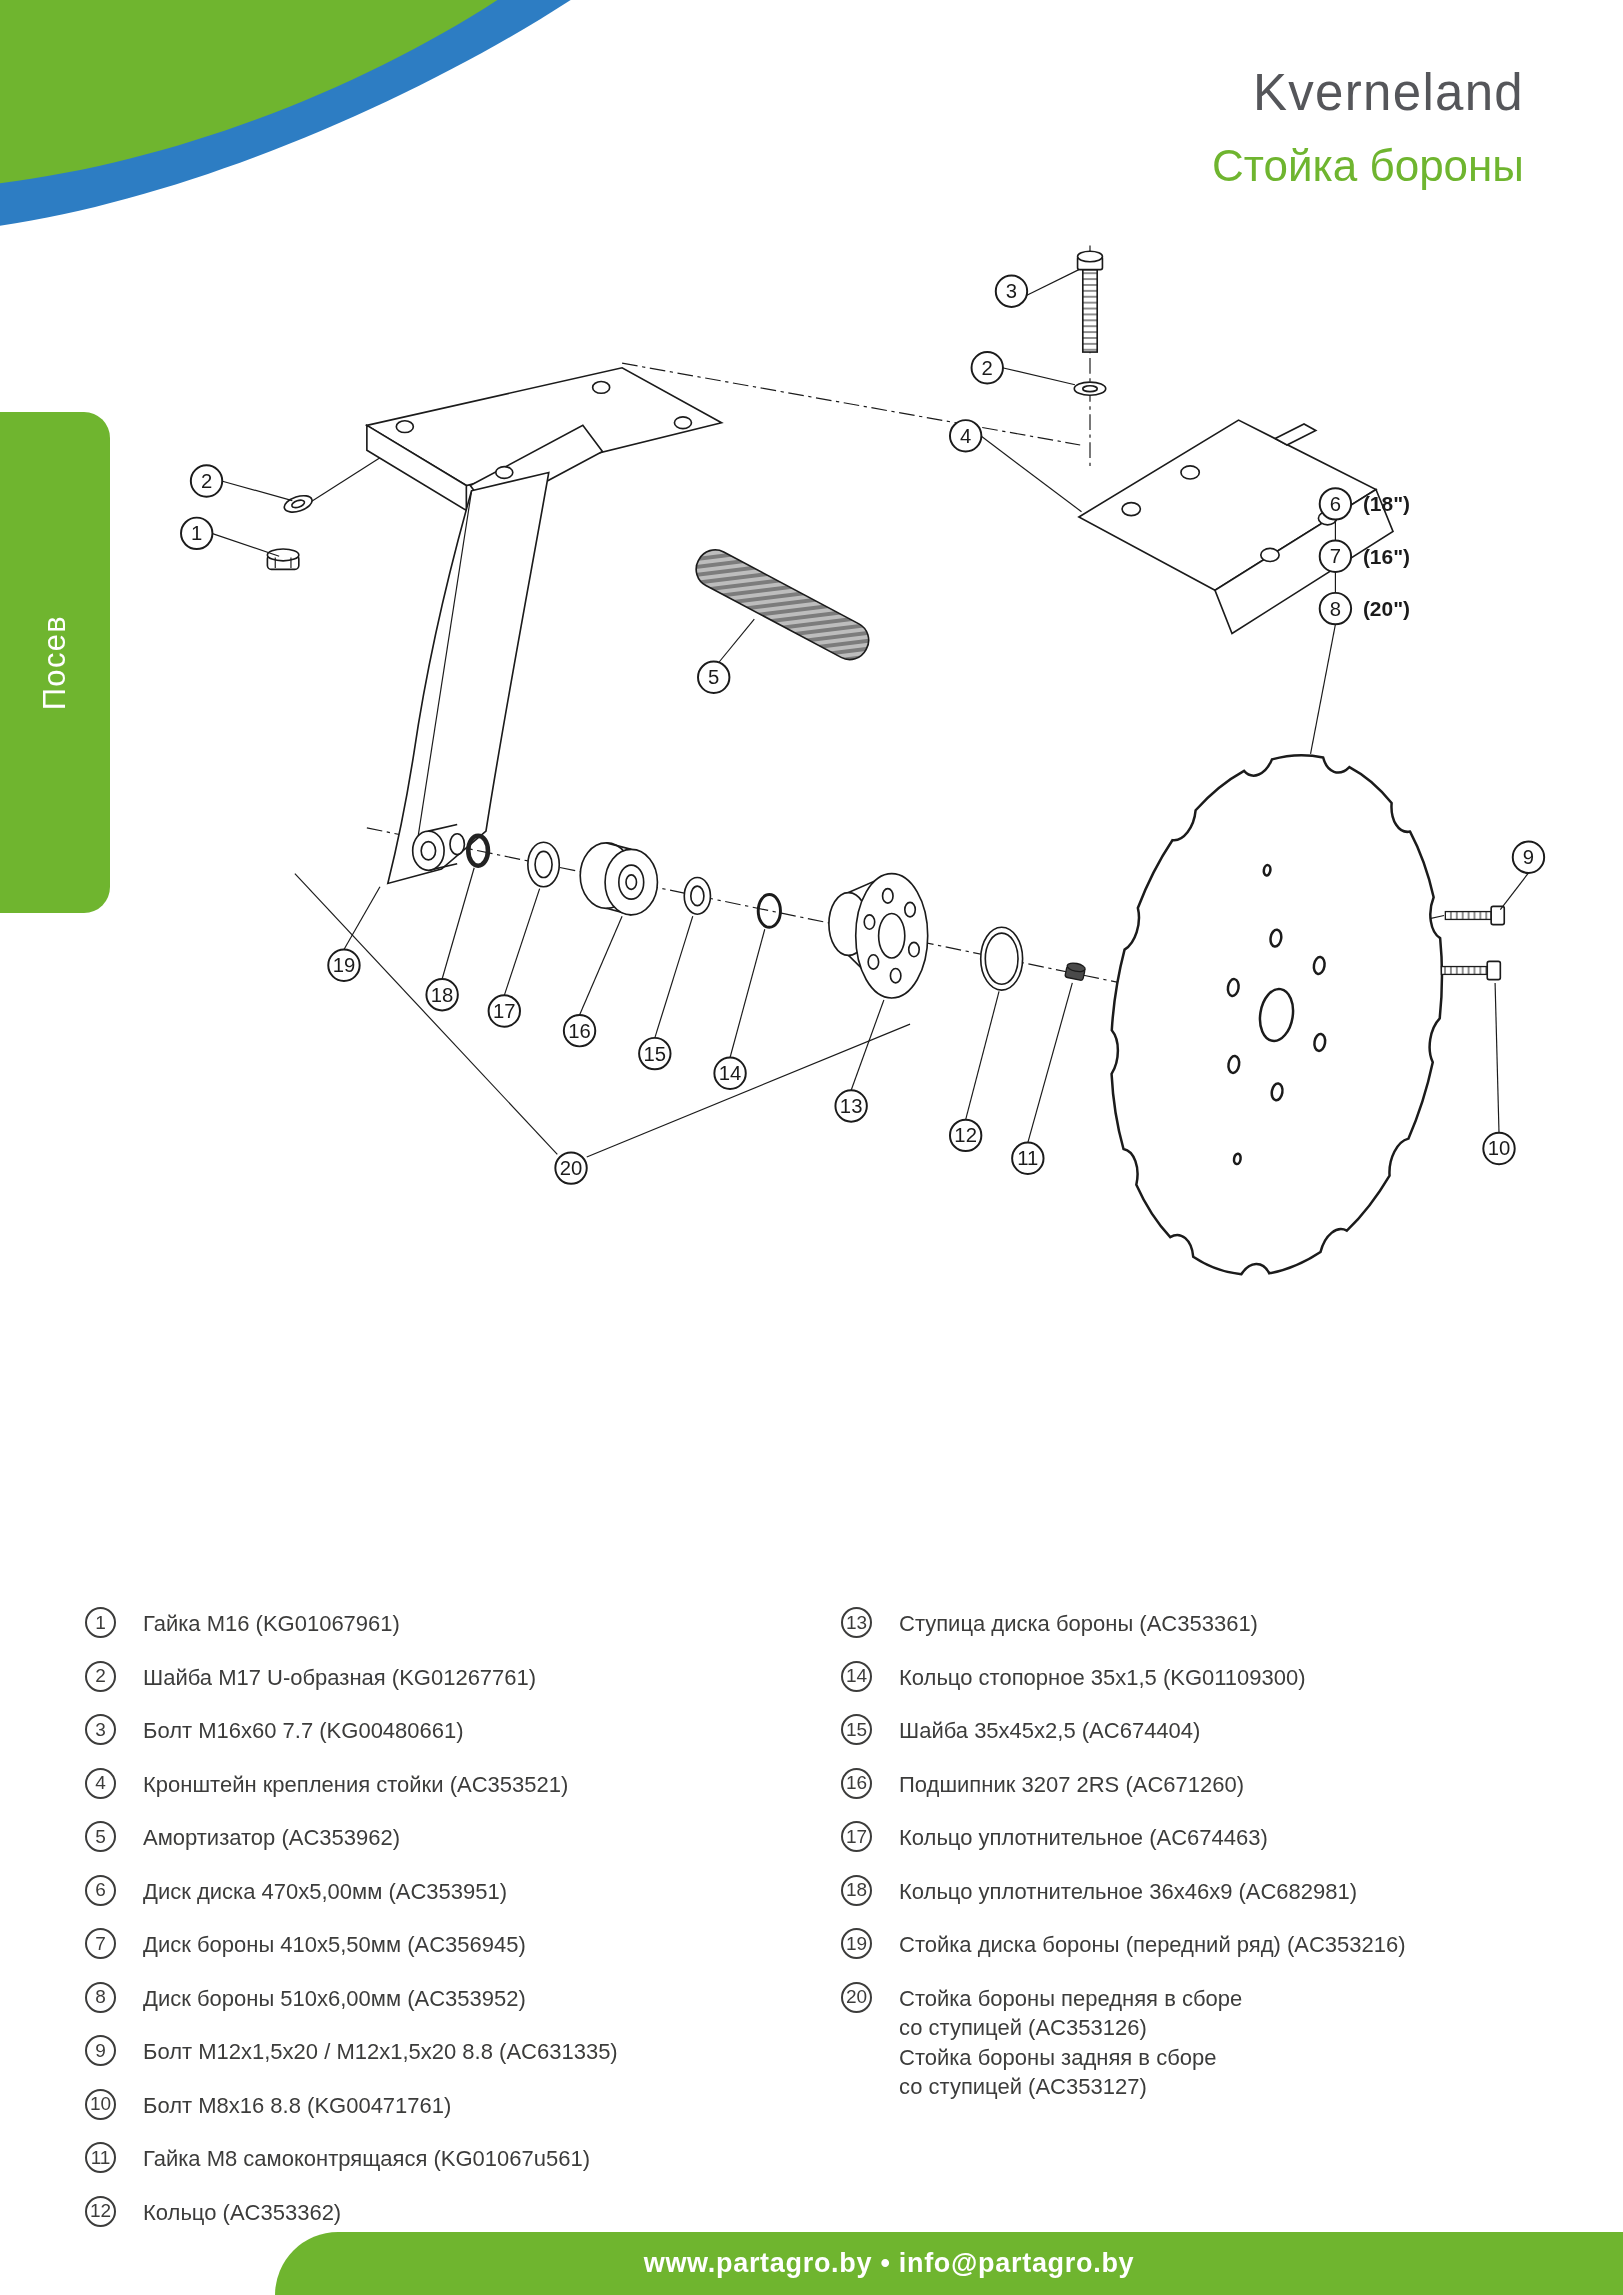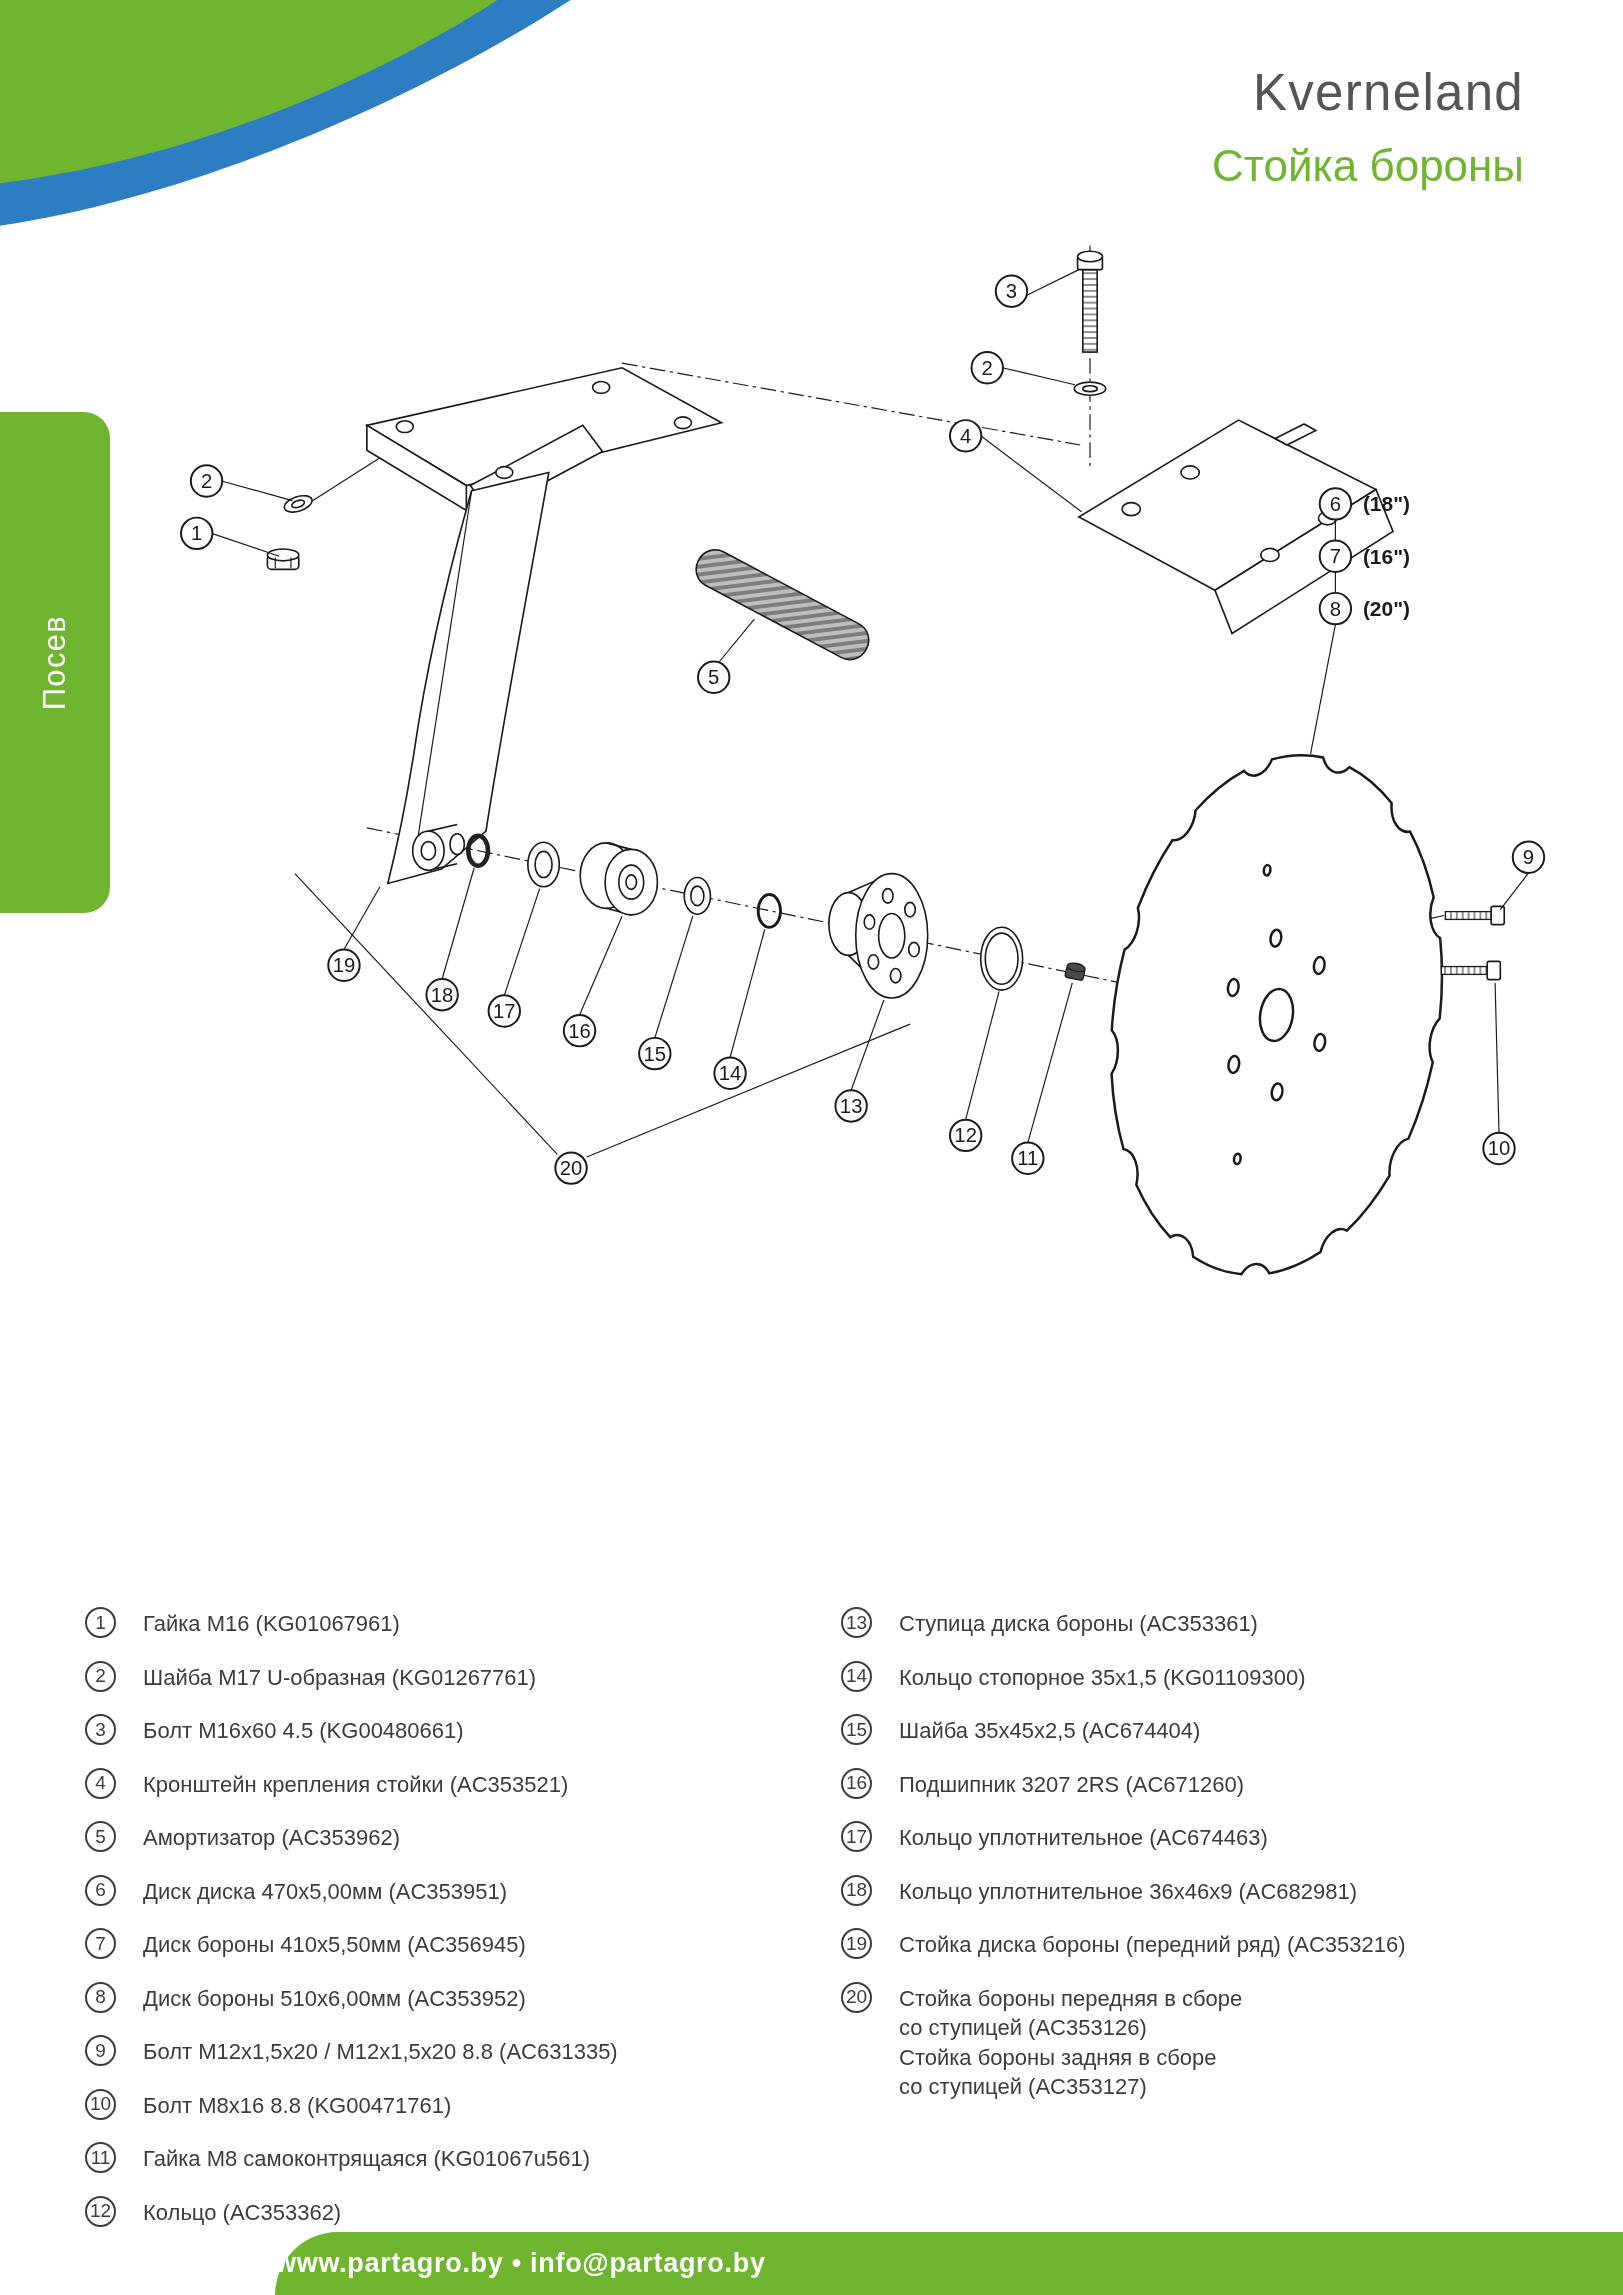--- a/index.html
+++ b/index.html
@@ -36,21 +36,21 @@
   .size-label{font-size:32px;fill:var(--line);dominant-baseline:central;font-weight:bold;}
   
   .parts{position:absolute;left:85px;top:1607px;width:1473px;display:flex;gap:39px;}
   .parts-col{width:717px;}
   .part-row{display:flex;align-items:flex-start;margin-bottom:22px;}
   .badge{width:31px;height:31px;border:2px solid var(--text);border-radius:50%;
          display:flex;align-items:center;justify-content:center;
          font-size:19px;color:var(--text);flex-shrink:0;}
   .part-text{font-size:22px;line-height:29.5px;color:var(--text);margin-left:27px;padding-top:2px;}
   .footer{position:absolute;left:275px;right:0;bottom:0;height:63px;background:var(--green);
-          border-top-left-radius:63px;display:flex;align-items:center;justify-content:flex-start;
+          border-top-left-radius:63px;display:flex;align-items:center;justify-content:center;
           padding-right:120px;}
   .footer-text{color:#ffffff;font-size:27px;font-weight:bold;letter-spacing:0.7px;}
 </style>
 </head>
 <body>
 
 <div class="page">
 
   <svg class="header-swoosh" width="589" height="275" viewBox="0 0 900 420">
     <path d="M0,0 L872,0 C640,150 300,300 0,345 Z" fill="#2d7dc3"></path>
@@ -325,21 +325,21 @@
         </div>
         <div class="part-row">
           <div class="badge">2</div>
           <div class="part-text">
             <div>Шайба М17 U-образная (KG01267761)</div>
           </div>
         </div>
         <div class="part-row">
           <div class="badge">3</div>
           <div class="part-text">
-            <div>Болт М16х60 4.5 (KG00480661)</div>
+            <div>Болт М16х60 7.7 (KG00480661)</div>
           </div>
         </div>
         <div class="part-row">
           <div class="badge">4</div>
           <div class="part-text">
             <div>Кронштейн крепления стойки (AC353521)</div>
           </div>
         </div>
         <div class="part-row">
           <div class="badge">5</div>

